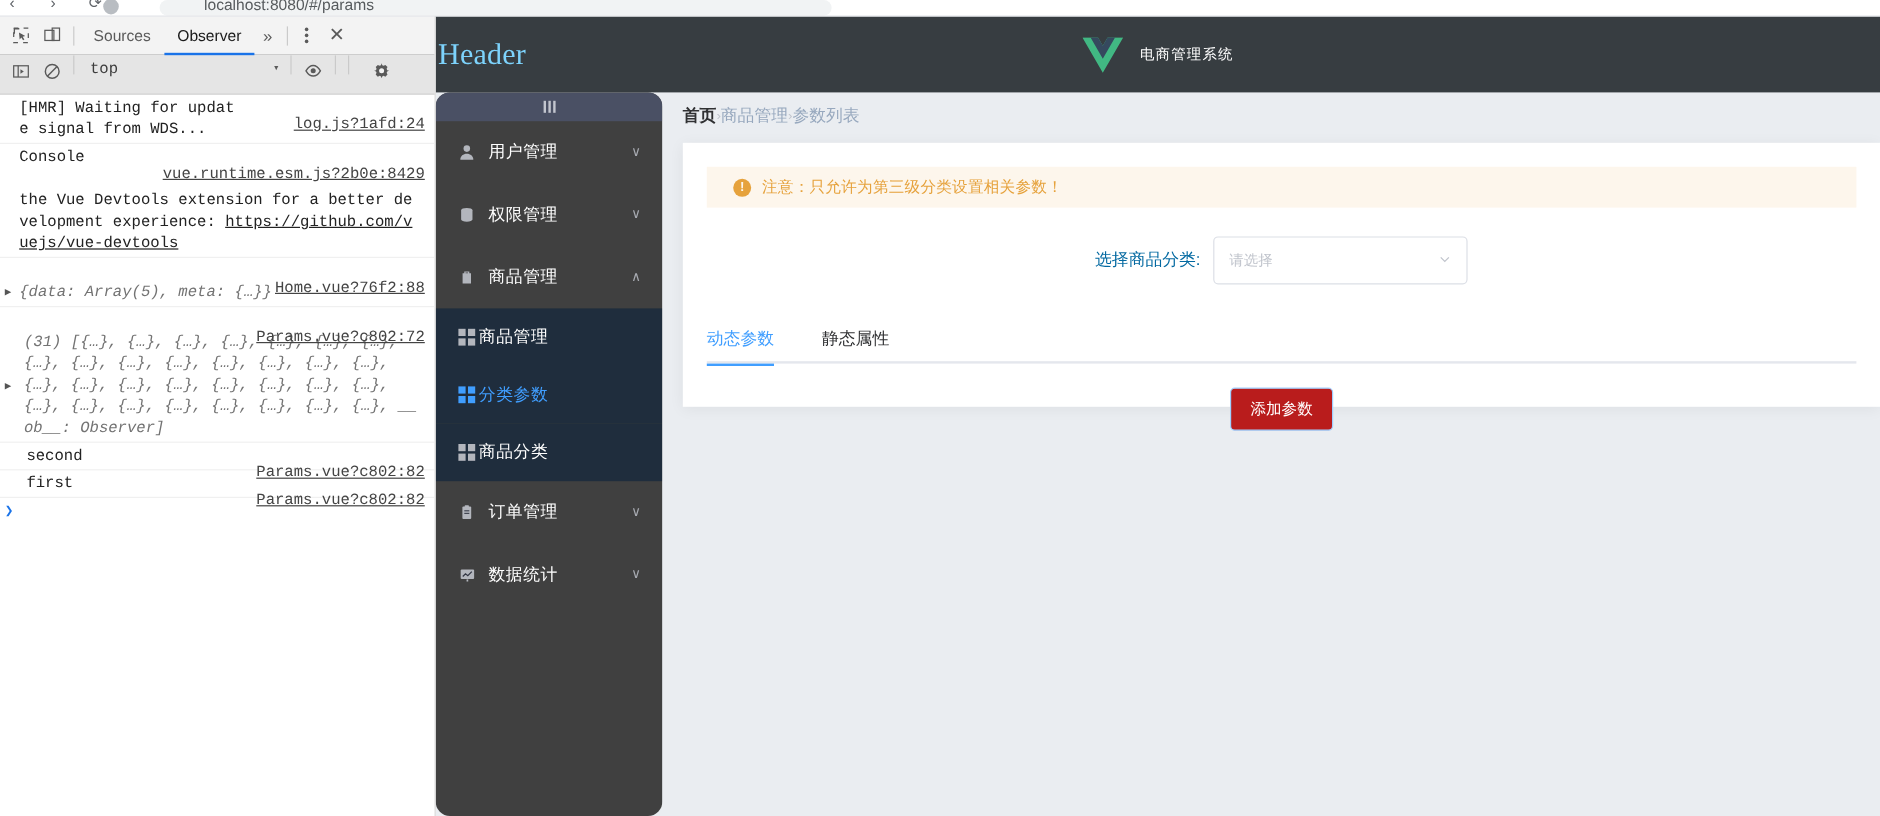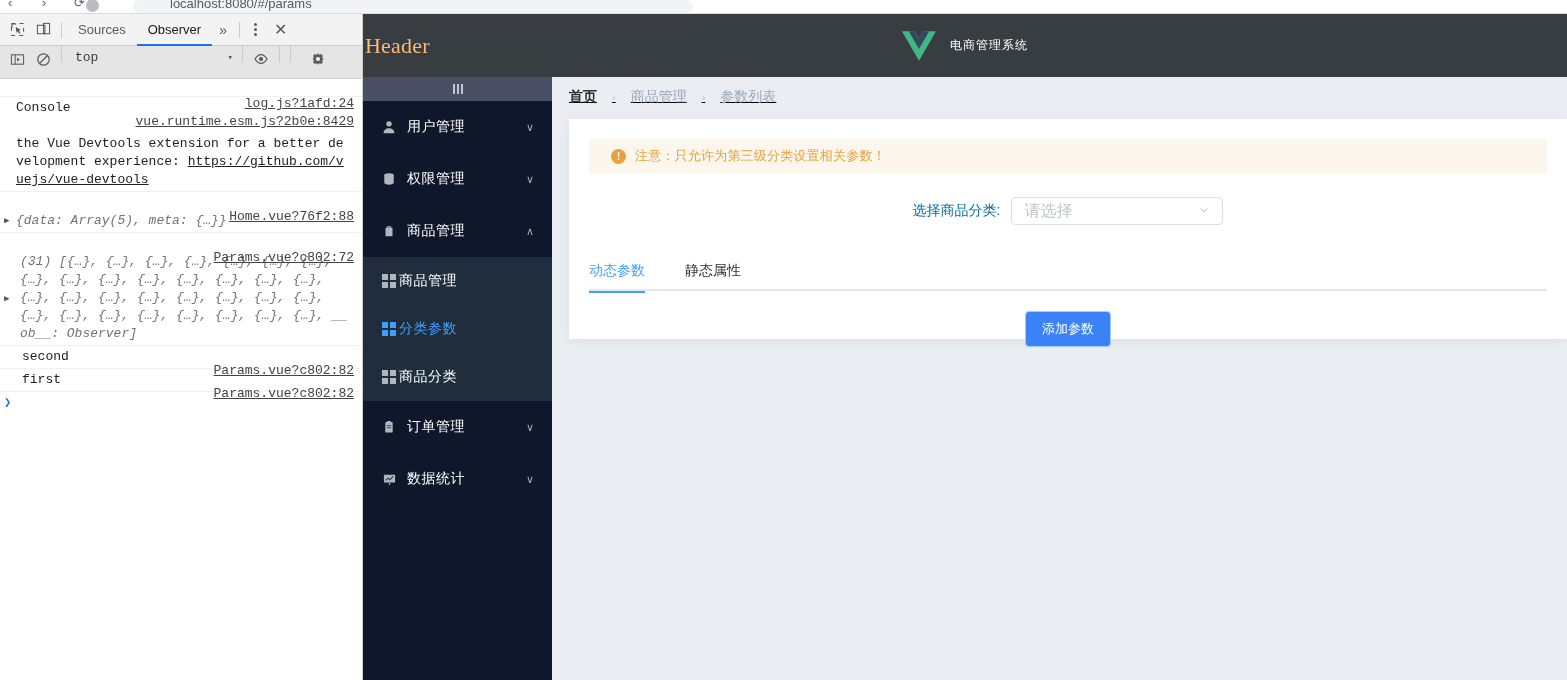--- a/index.html
+++ b/index.html
@@ -111,36 +111,37 @@
 
   
   .app { position: absolute; left: 363px; top: 14px; width: 1204px; height: 666px; background:#eaedf1; }
 
   .app-header {
     position: relative; height: 63px; background: #373d41;
     display: flex; align-items: center;
   }
   .hdr-left {
     font-family: "Liberation Serif", serif;
-    font-size: 22px; color: #fdba74; margin-left: 2px; letter-spacing: .2px;
+    font-size: 25px; color: #7dd3fc; margin-left: 2px; letter-spacing: .2px;
   }
   .hdr-brand {
     position: absolute; left: 50%; transform: translateX(-50%);
     display: flex; align-items: center; gap: 14px;
   }
   .hdr-brand .title {
     font-size: 12px; color: #ffffff; letter-spacing: 1px;
   }
   .vue-logo { width: 34px; height: 30px; display: block; }
 
   .app-body { display: flex; height: 603px; }
 
   .sidebar {
-    width: 189px; min-width: 189px; background: #0f172a;
+    width: 189px; min-width: 189px; background: #404040;
     overflow: hidden;
+    border-radius: 12px;
   }
   .collapse-bar {
     height: 24px; background: #4a5064; display: flex;
     align-items: center; justify-content: center; gap: 2px;
   }
   .collapse-bar i { width: 2px; height: 10px; background: #c3c6cf; display: block; }
 
   .menu-item {
     height: 52px; display: flex; align-items: center;
     padding: 0 18px 0 19px; color: #ffffff; font-size: 14px;
@@ -162,22 +163,22 @@
   .submenu-item.active .mi-icon { color: #409eff; }
   .submenu-item .mi-label { margin-left: 3px; letter-spacing: .5px; }
 
   .grid-icon { display: grid; grid-template-columns: 6px 6px; grid-gap: 2px; }
   .grid-icon b { display:block; width: 6px; height: 6px; background: currentColor; }
 
   .main {
     flex: 1; background: #eaedf1; padding: 0; overflow: hidden;
   }
   .breadcrumb {
-    height: 40px; display: flex; align-items: center; gap: 15px;
-    padding-left: 17px; font-size: 14px; text-decoration: underline;
+    height: 40px; display: flex; align-items: center; gap: 0;
+    padding-left: 17px; font-size: 14px;
   }
   .breadcrumb .bc-first { color: #303133; font-weight: bold; }
   .breadcrumb .bc-item { color: #97a8be; }
   .breadcrumb .bc-sep { color: #c0c4cc; font-size: 11px; }
 
   .card {
     margin: 2px 0 0 17px; background: #ffffff; min-height: 220px;
     box-shadow: 0 2px 12px 0 rgba(0,0,0,.06);
     padding: 20px; position: relative;
     height: 215px;
@@ -192,23 +193,23 @@
     display: flex; align-items: center; justify-content: center; line-height: 1;
   }
   .alert-text { color: #e6a23c; font-size: 13px; letter-spacing: .2px; }
 
   .select-row {
     display: flex; align-items: center; justify-content: center;
     margin-top: 24px; gap: 11px;
   }
   .select-label { font-size: 14px; color: #0369a1; }
   .cascader {
-    width: 212px; height: 28px; border: 1px solid #dcdfe6; border-radius: 4px;
+    width: 212px; height: 40px; border: 1px solid #dcdfe6; border-radius: 4px;
     display: flex; align-items: center; padding: 0 12px;
-    font-size: 16px; color: #c0c4cc; background: #fff;
+    font-size: 12px; color: #c0c4cc; background: #fff;
   }
   .cascader .ph { flex: 1; }
   .cascader .chev { color: #c0c4cc; font-size: 12px; }
 
   .tabs {
     margin-top: 26px; border-bottom: 2px solid #e4e7ed;
     display: flex; padding-left: 0px; position: relative; height: 40px;
   }
   .tab {
     height: 40px; padding: 0 20px 0 0; margin-right: 40px;
@@ -216,21 +217,21 @@
     position: relative;
   }
   .tab:first-child { padding-right: 0; }
   .tab.active { color: #409eff; }
   .tab.active::after {
     content: ""; position: absolute; left: 0; right: 0; bottom: -2px;
     height: 2px; background: #409eff;
   }
   .btn-row { margin-top: 20px; display: flex; justify-content: center; }
   .btn-add {
-    background: #3b82f6; border: 1px solid #a0cfff; color: #ffffff;
+    background: #b91c1c; border: 1px solid #a0cfff; color: #ffffff;
     font-size: 13px; border-radius: 4px; padding: 8px 16px;
     cursor: not-allowed;
   }
 </style>
 </head>
 <body>
 
 <div id="root">
 
   <div class="browser-strip">
@@ -309,20 +310,21 @@
           <path d="M8 1.8l.55 1.55a5 5 0 0 1 1.1.46l1.5-.73 1.77 1.77-.73 1.5c.2.34.36.71.46 1.1L14.2 8l-1.55.55a5 5 0 0 1-.46 1.1l.73 1.5-1.77 1.77-1.5-.73a5 5 0 0 1-1.1.46L8 14.2l-.55-1.55a5 5 0 0 1-1.1-.46l-1.5.73L3.08 11.15l.73-1.5a5 5 0 0 1-.46-1.1L1.8 8l1.55-.55c.1-.39.26-.76.46-1.1l-.73-1.5L4.85 3.08l1.5.73a5 5 0 0 1 1.1-.46z" fill="#5a5a5a"></path>
           <circle cx="8" cy="8" r="2.1" fill="#f3f3f3"></circle>
         </svg>
       </div>
     </div>
 
     <div class="console-body">
 
       <div class="log-row">
         <span class="anchor">log.js?1afd:24</span>
+        <span class="msg indent1">[HMR] Waiting for update signal from WDS...</span>
       </div>
 
       <div class="log-row">
         <span class="anchor">vue.runtime.esm.js?2b0e:8429</span>
         <span class="msg indent1"><span>Console </span><span style="visibility:hidden">vue.runtime.esm.js?2b0e:8429</span></span>
         <span class="msg" style="padding-right:6px"><span> the Vue Devtools extension for a better development experience: </span><a class="link" href="#">https://github.com/vuejs/vue-devtools</a></span>
       </div>
 
       <div class="log-row">
         <span class="anchor">Home.vue?76f2:88</span>

